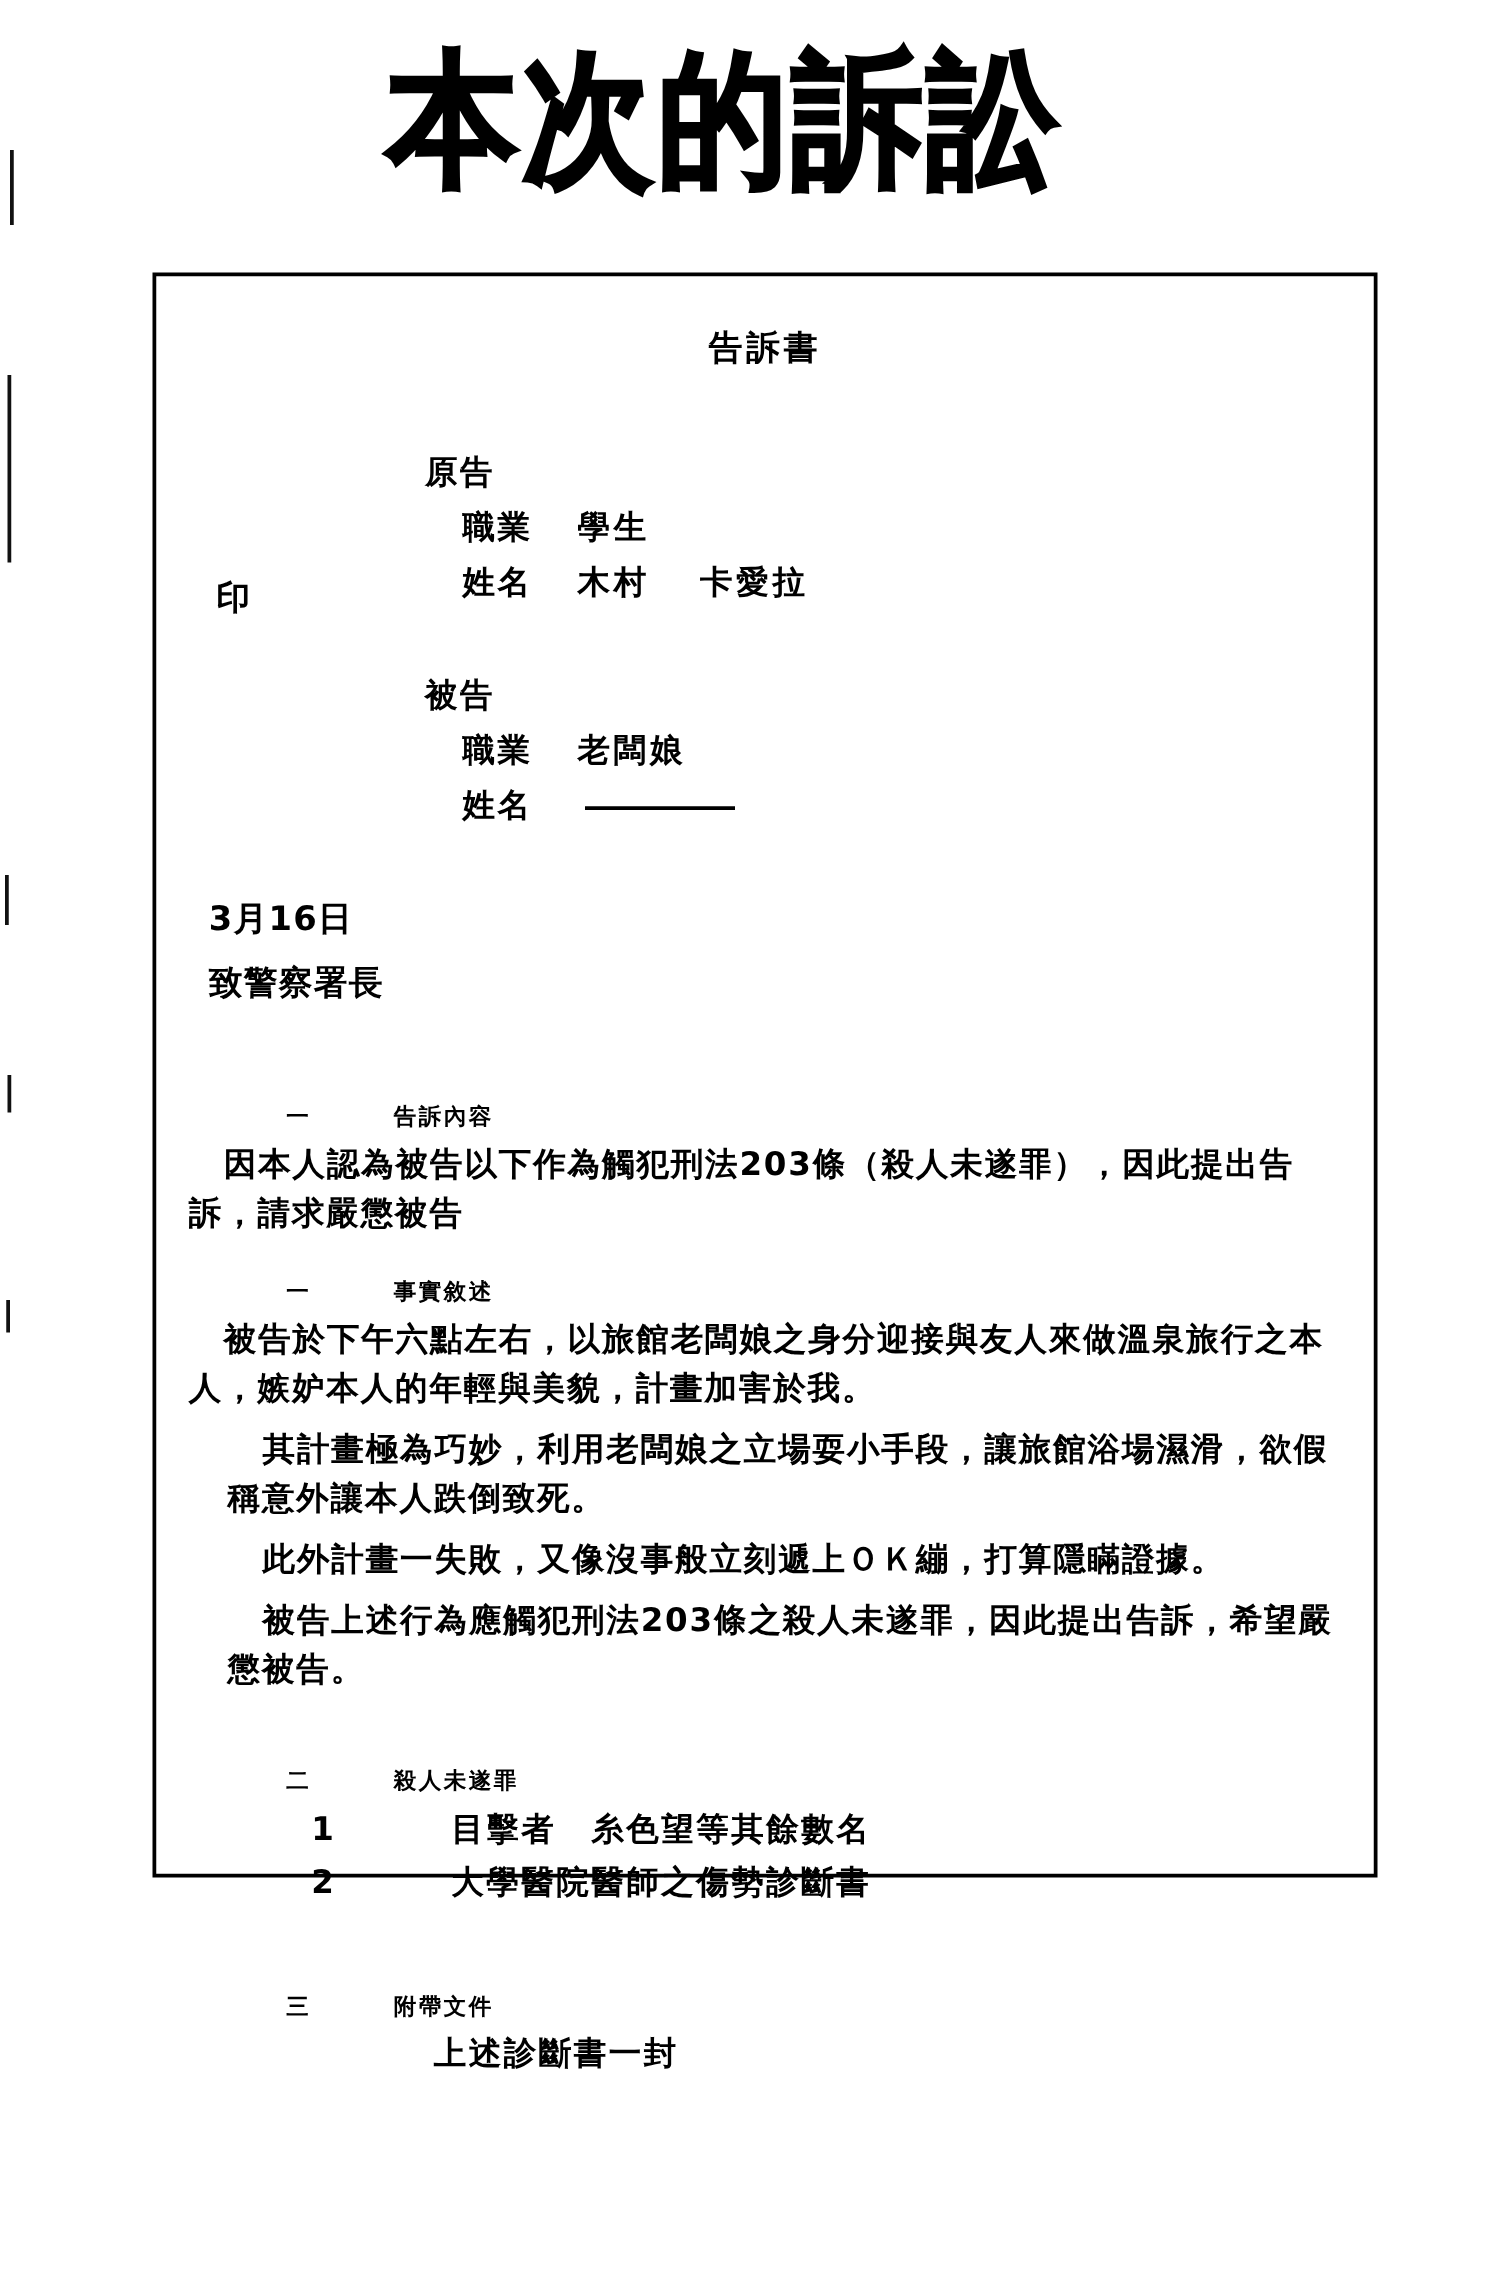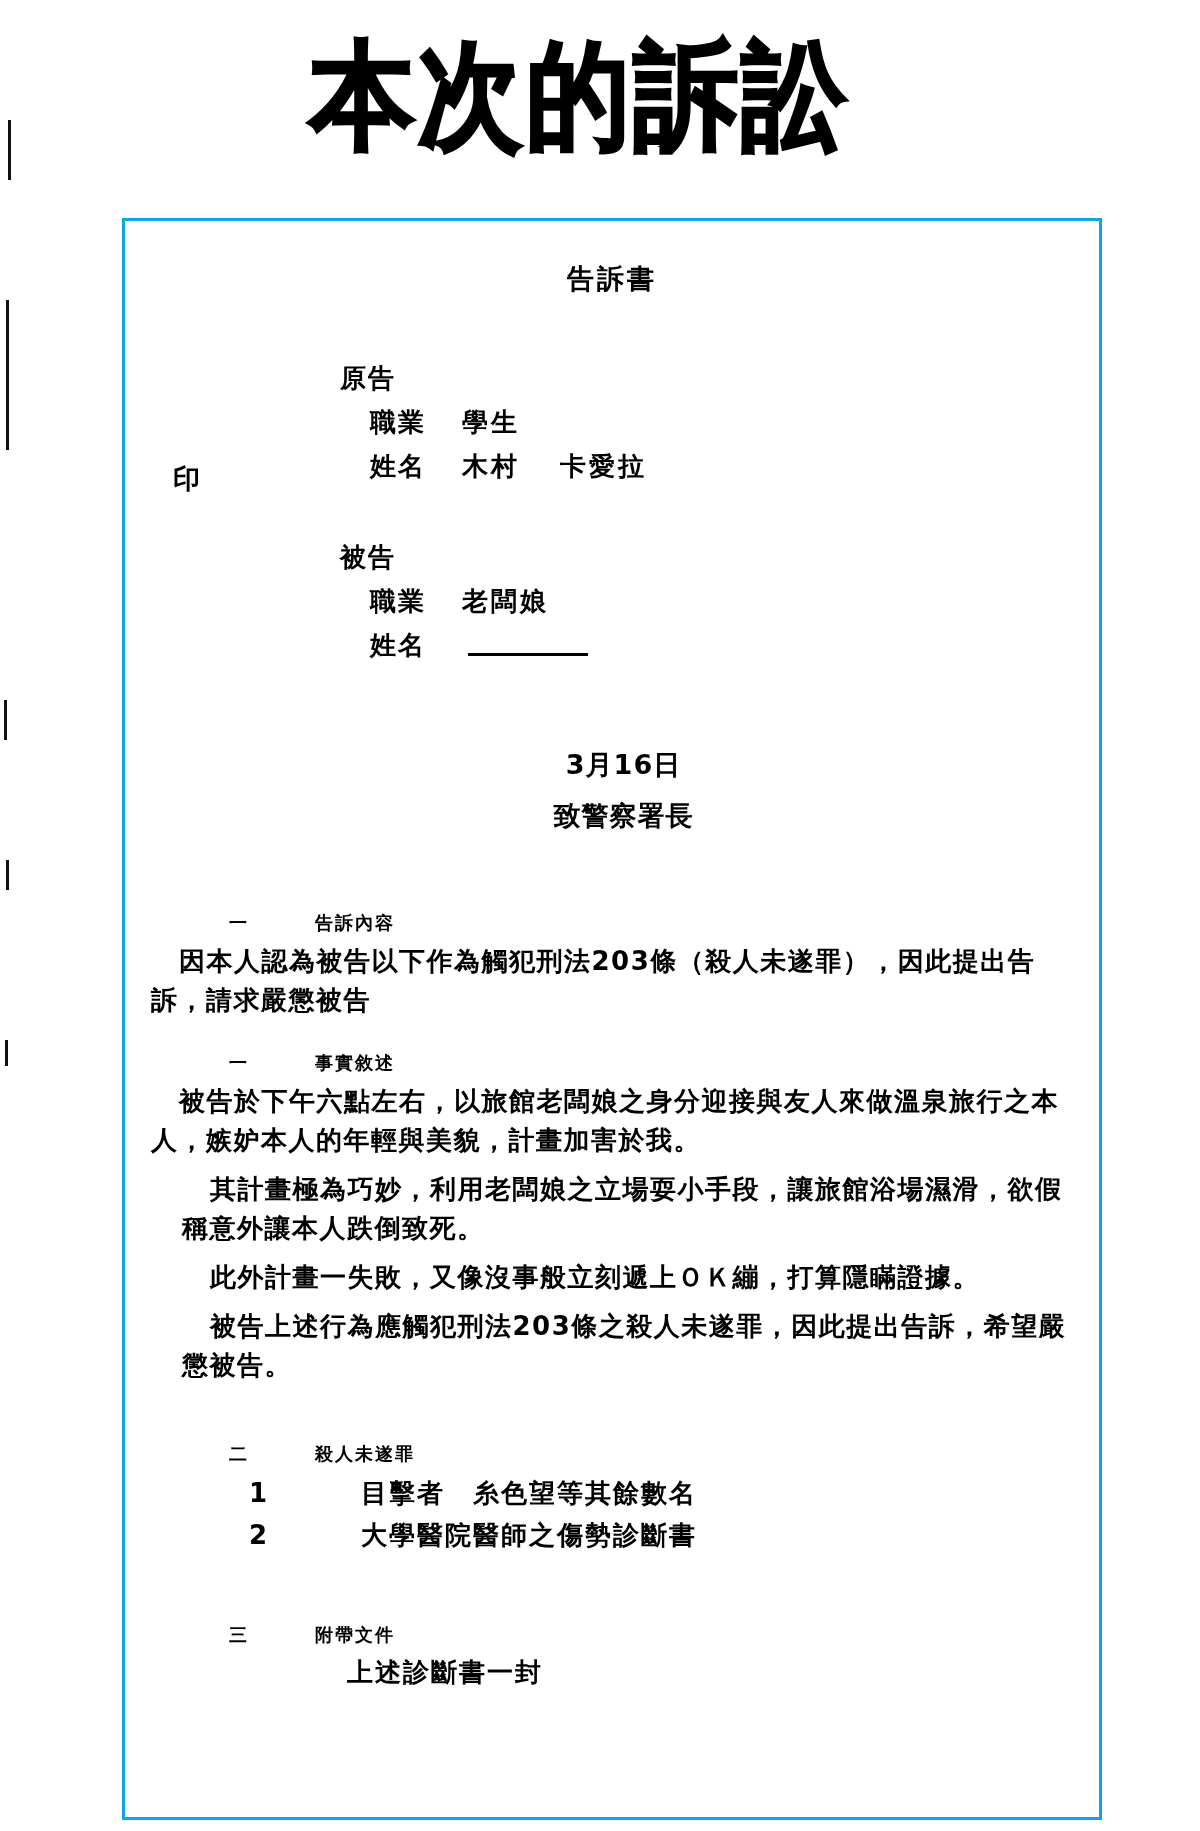--- a/index.html
+++ b/index.html
@@ -46,22 +46,22 @@
     transform: scaleY(1.12);
     transform-origin: top center;
   }
 
   
   .doc-frame {
     position: absolute;
     left: 122px;
     top: 218px;
     width: 980px;
-    height: 1602px;
-    border: 3px solid #0ea5e9;
+    height: 1284px;
+    border: 3px solid #000000;
     background: #fff;
     box-sizing: border-box;
   }
 
   .doc-inner {
     position: relative;
     width: 100%;
     height: 100%;
     font-size: 25px;
     line-height: 1.45;
@@ -84,47 +84,45 @@
     letter-spacing: 2px;
     font-size: 26px;
   }
   .party-row {
     display: flex;
     padding-left: 30px;
     margin-top: 6px;
     font-weight: 700;
     letter-spacing: 2px;
     font-size: 26px;
-    align-items: center;
   }
   .party-label { width: 92px; }
   .party-value { letter-spacing: 3px; }
   .blank-line {
     display: inline-block;
     width: 120px;
     border-bottom: 3px solid #000;
     height: 18px;
     margin-left: 6px;
   }
 
   .seal {
     position: absolute;
     left: 48px;
     top: 200px;
     font-size: 27px;
     font-weight: 700;
   }
 
   .date-block {
-    margin-top: 81px;
-    padding-left: 23px;
+    margin-top: 52px;
+    padding-left: 42px;
     font-weight: 700;
     font-size: 27px;
     letter-spacing: 1px;
-    text-align: center;
   }
   .date-block div + div { margin-top: 12px; }
 
   .section {
     margin-top: 40px;
     padding-left: 26px;
   }
   .section-head {
     font-weight: 700;
     font-size: 18px;

